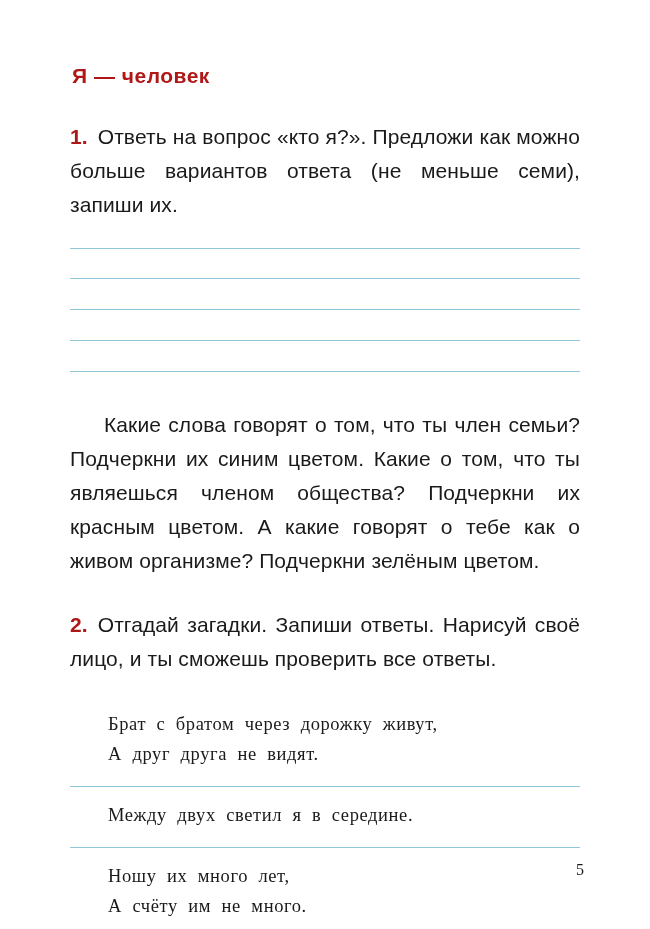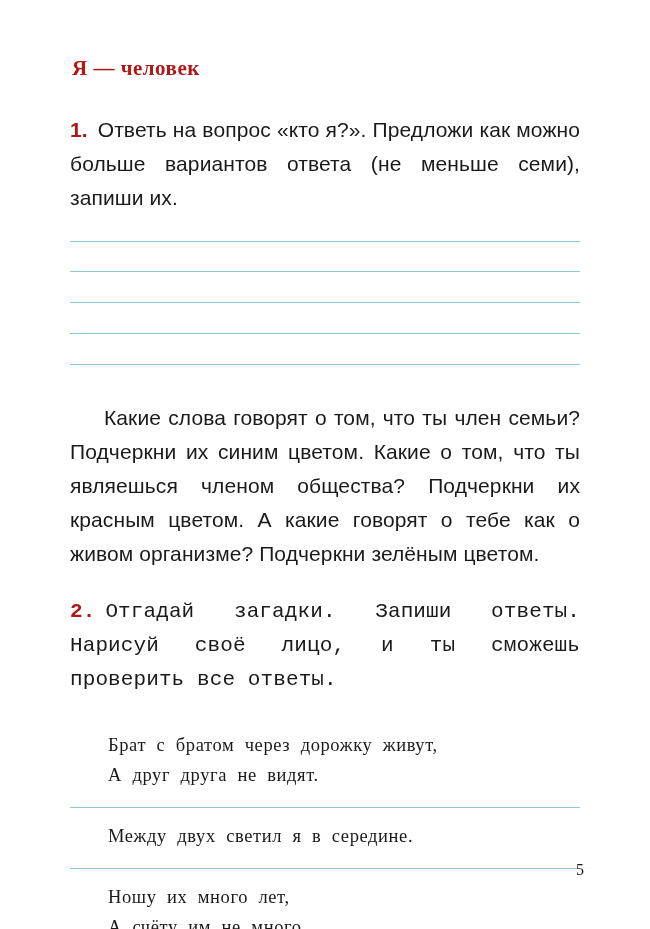--- a/index.html
+++ b/index.html
@@ -22,26 +22,26 @@
     height: 929px;
     background: #ffffff;
   }
   .content {
     position: absolute;
     left: 70px;
     top: 52px;
     width: 510px;
   }
   .title {
-    font-family: Liberation Serif, serif;
+    font-family: Liberation Sans, sans-serif;
     font-weight: bold;
     font-size: 21px;
     color: #b01818;
     letter-spacing: 0.5px;
-    margin: 4px 0 32px 2px;
+    margin: 12px 0 32px 2px;
   }
   .task {
     font-size: 21px;
     line-height: 1.62;
     text-align: justify;
     margin: 0;
     letter-spacing: 0.1px;
   }
   .task .num {
     color: #b01818;
@@ -60,22 +60,21 @@
     border-bottom: 1.2px solid #8fc7d8;
   }
   .ruled-line:first-child {
     border-top: 1.2px solid #8fc7d8;
     height: 29px;
   }
   .para-block {
     margin-top: 36px;
   }
   .task2 {
-    margin-top: 24px;
-    font-family: Liberation Mono, monospace;
+    margin-top: 30px;
   }
   .riddles {
     margin-top: 20px;
   }
   .riddle {
     font-family: "Liberation Serif", serif;
     font-size: 18.5px;
     line-height: 1.62;
     padding: 14px 0 16px 38px;
     letter-spacing: 0.6px;

